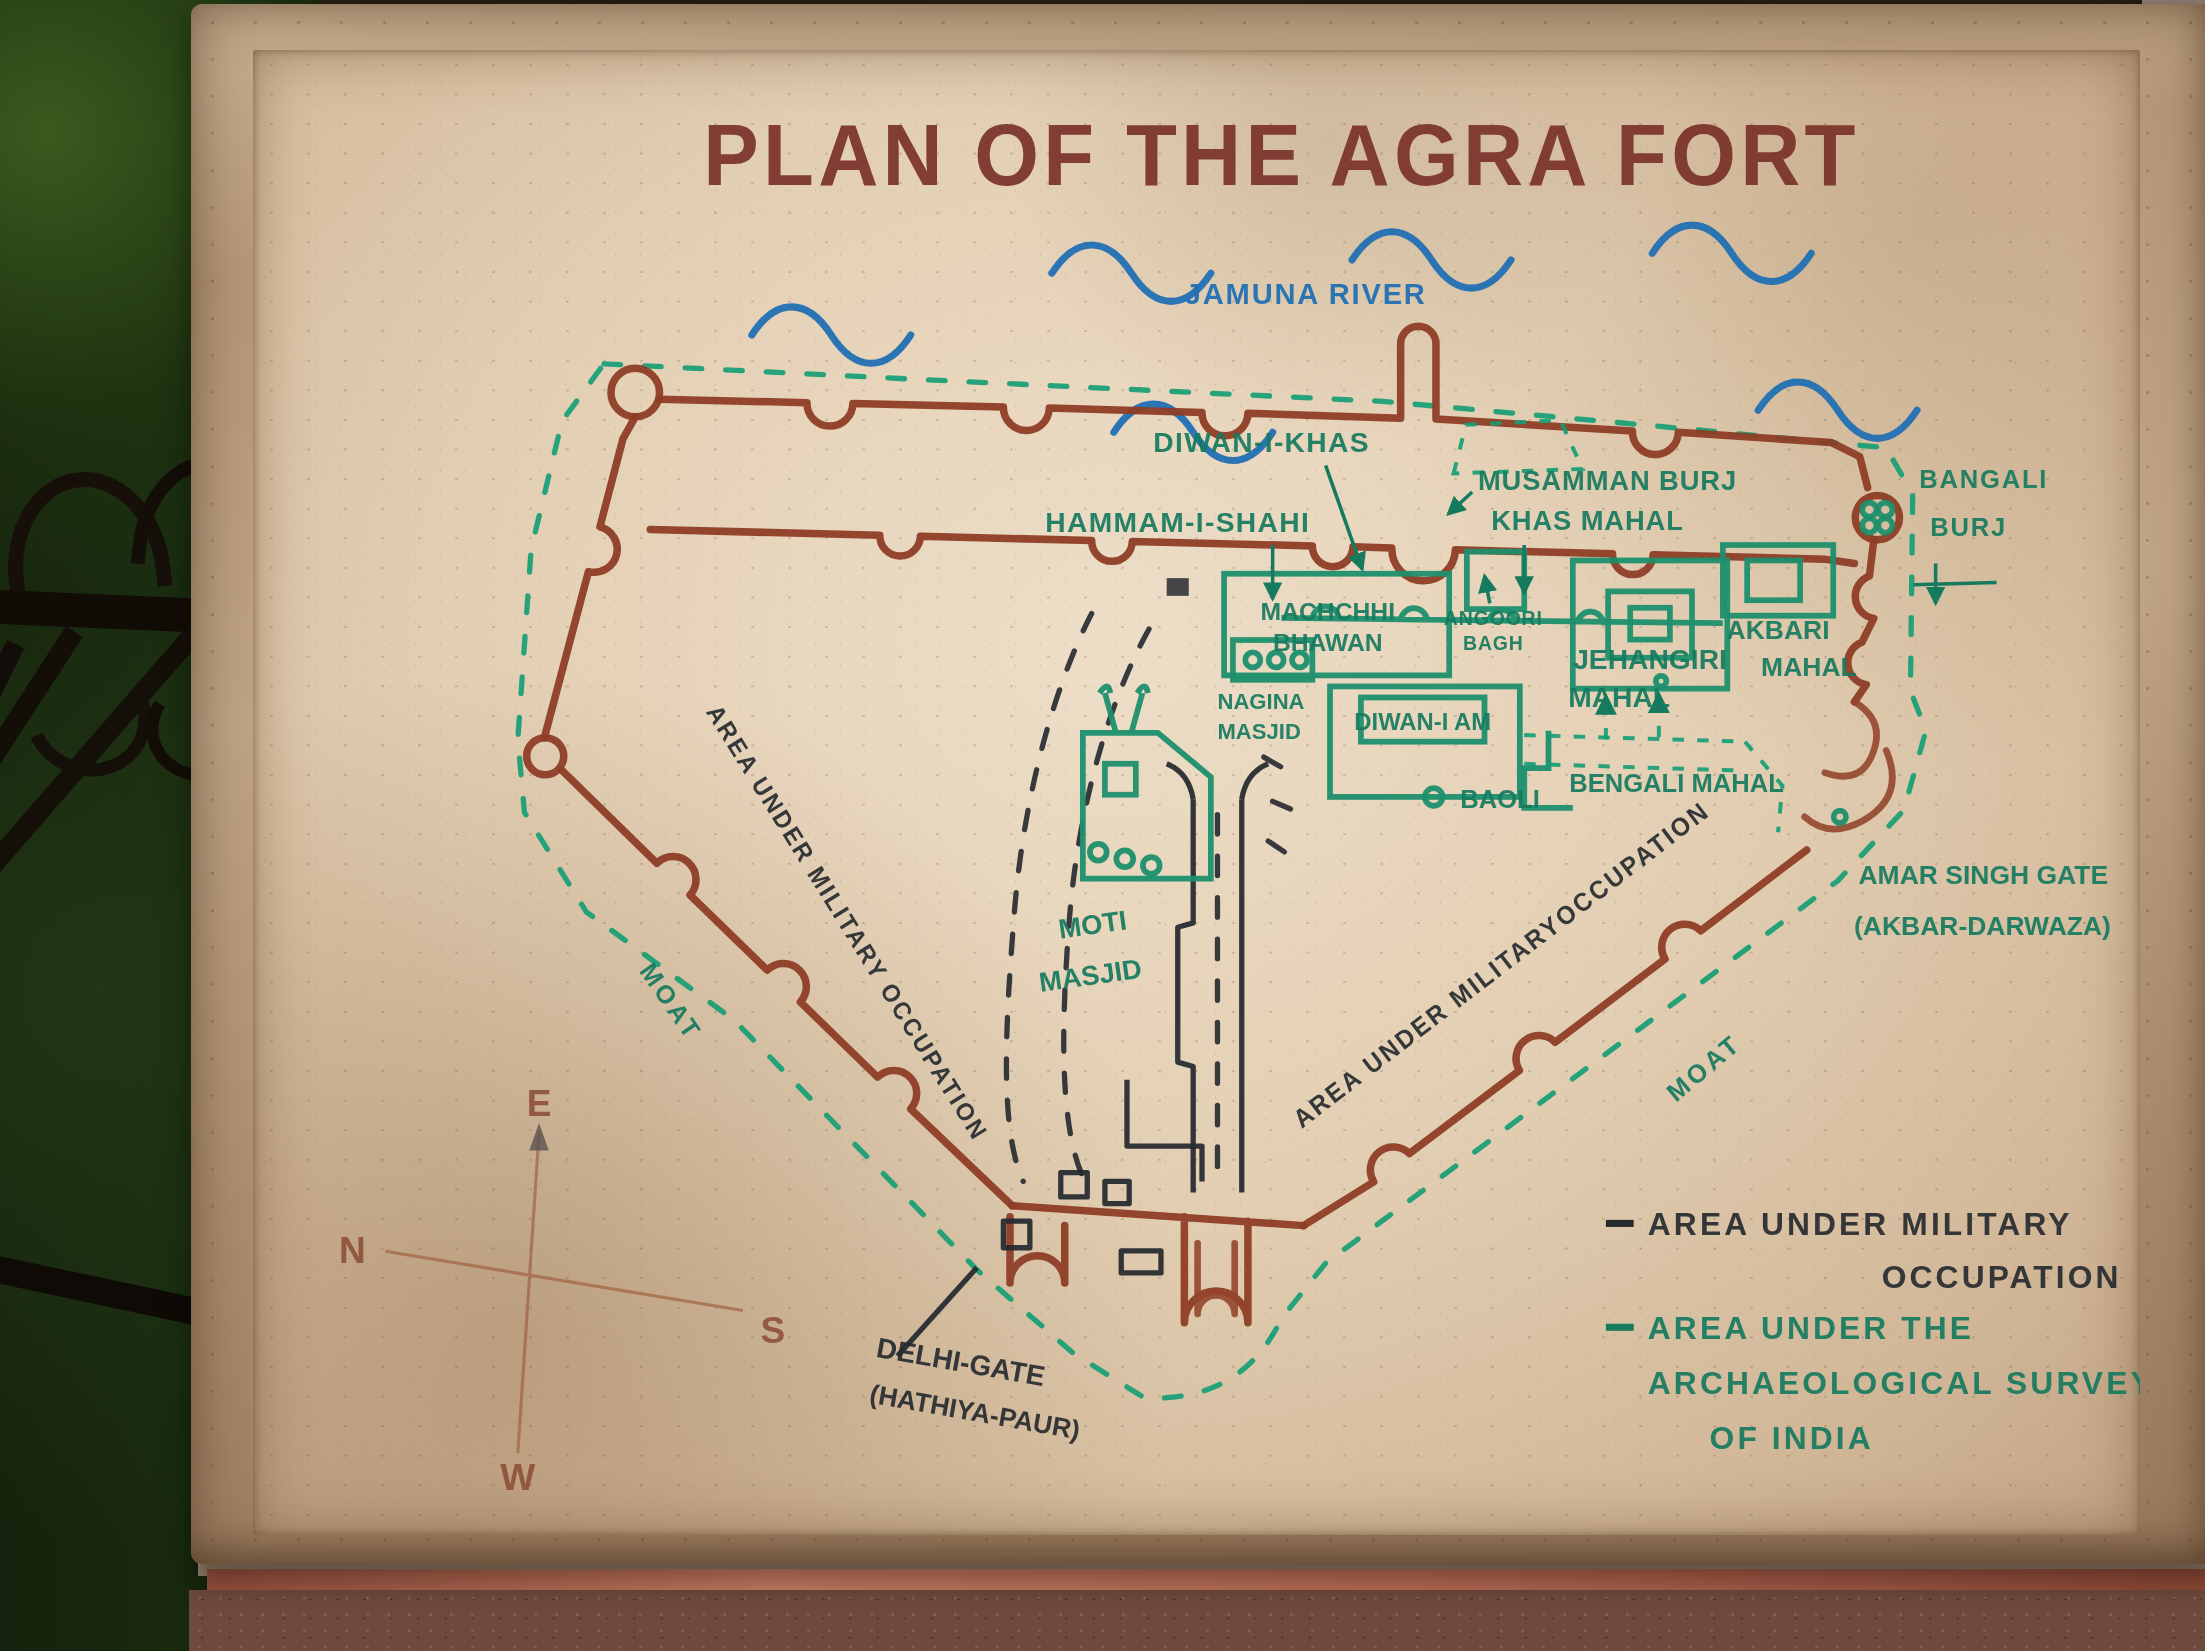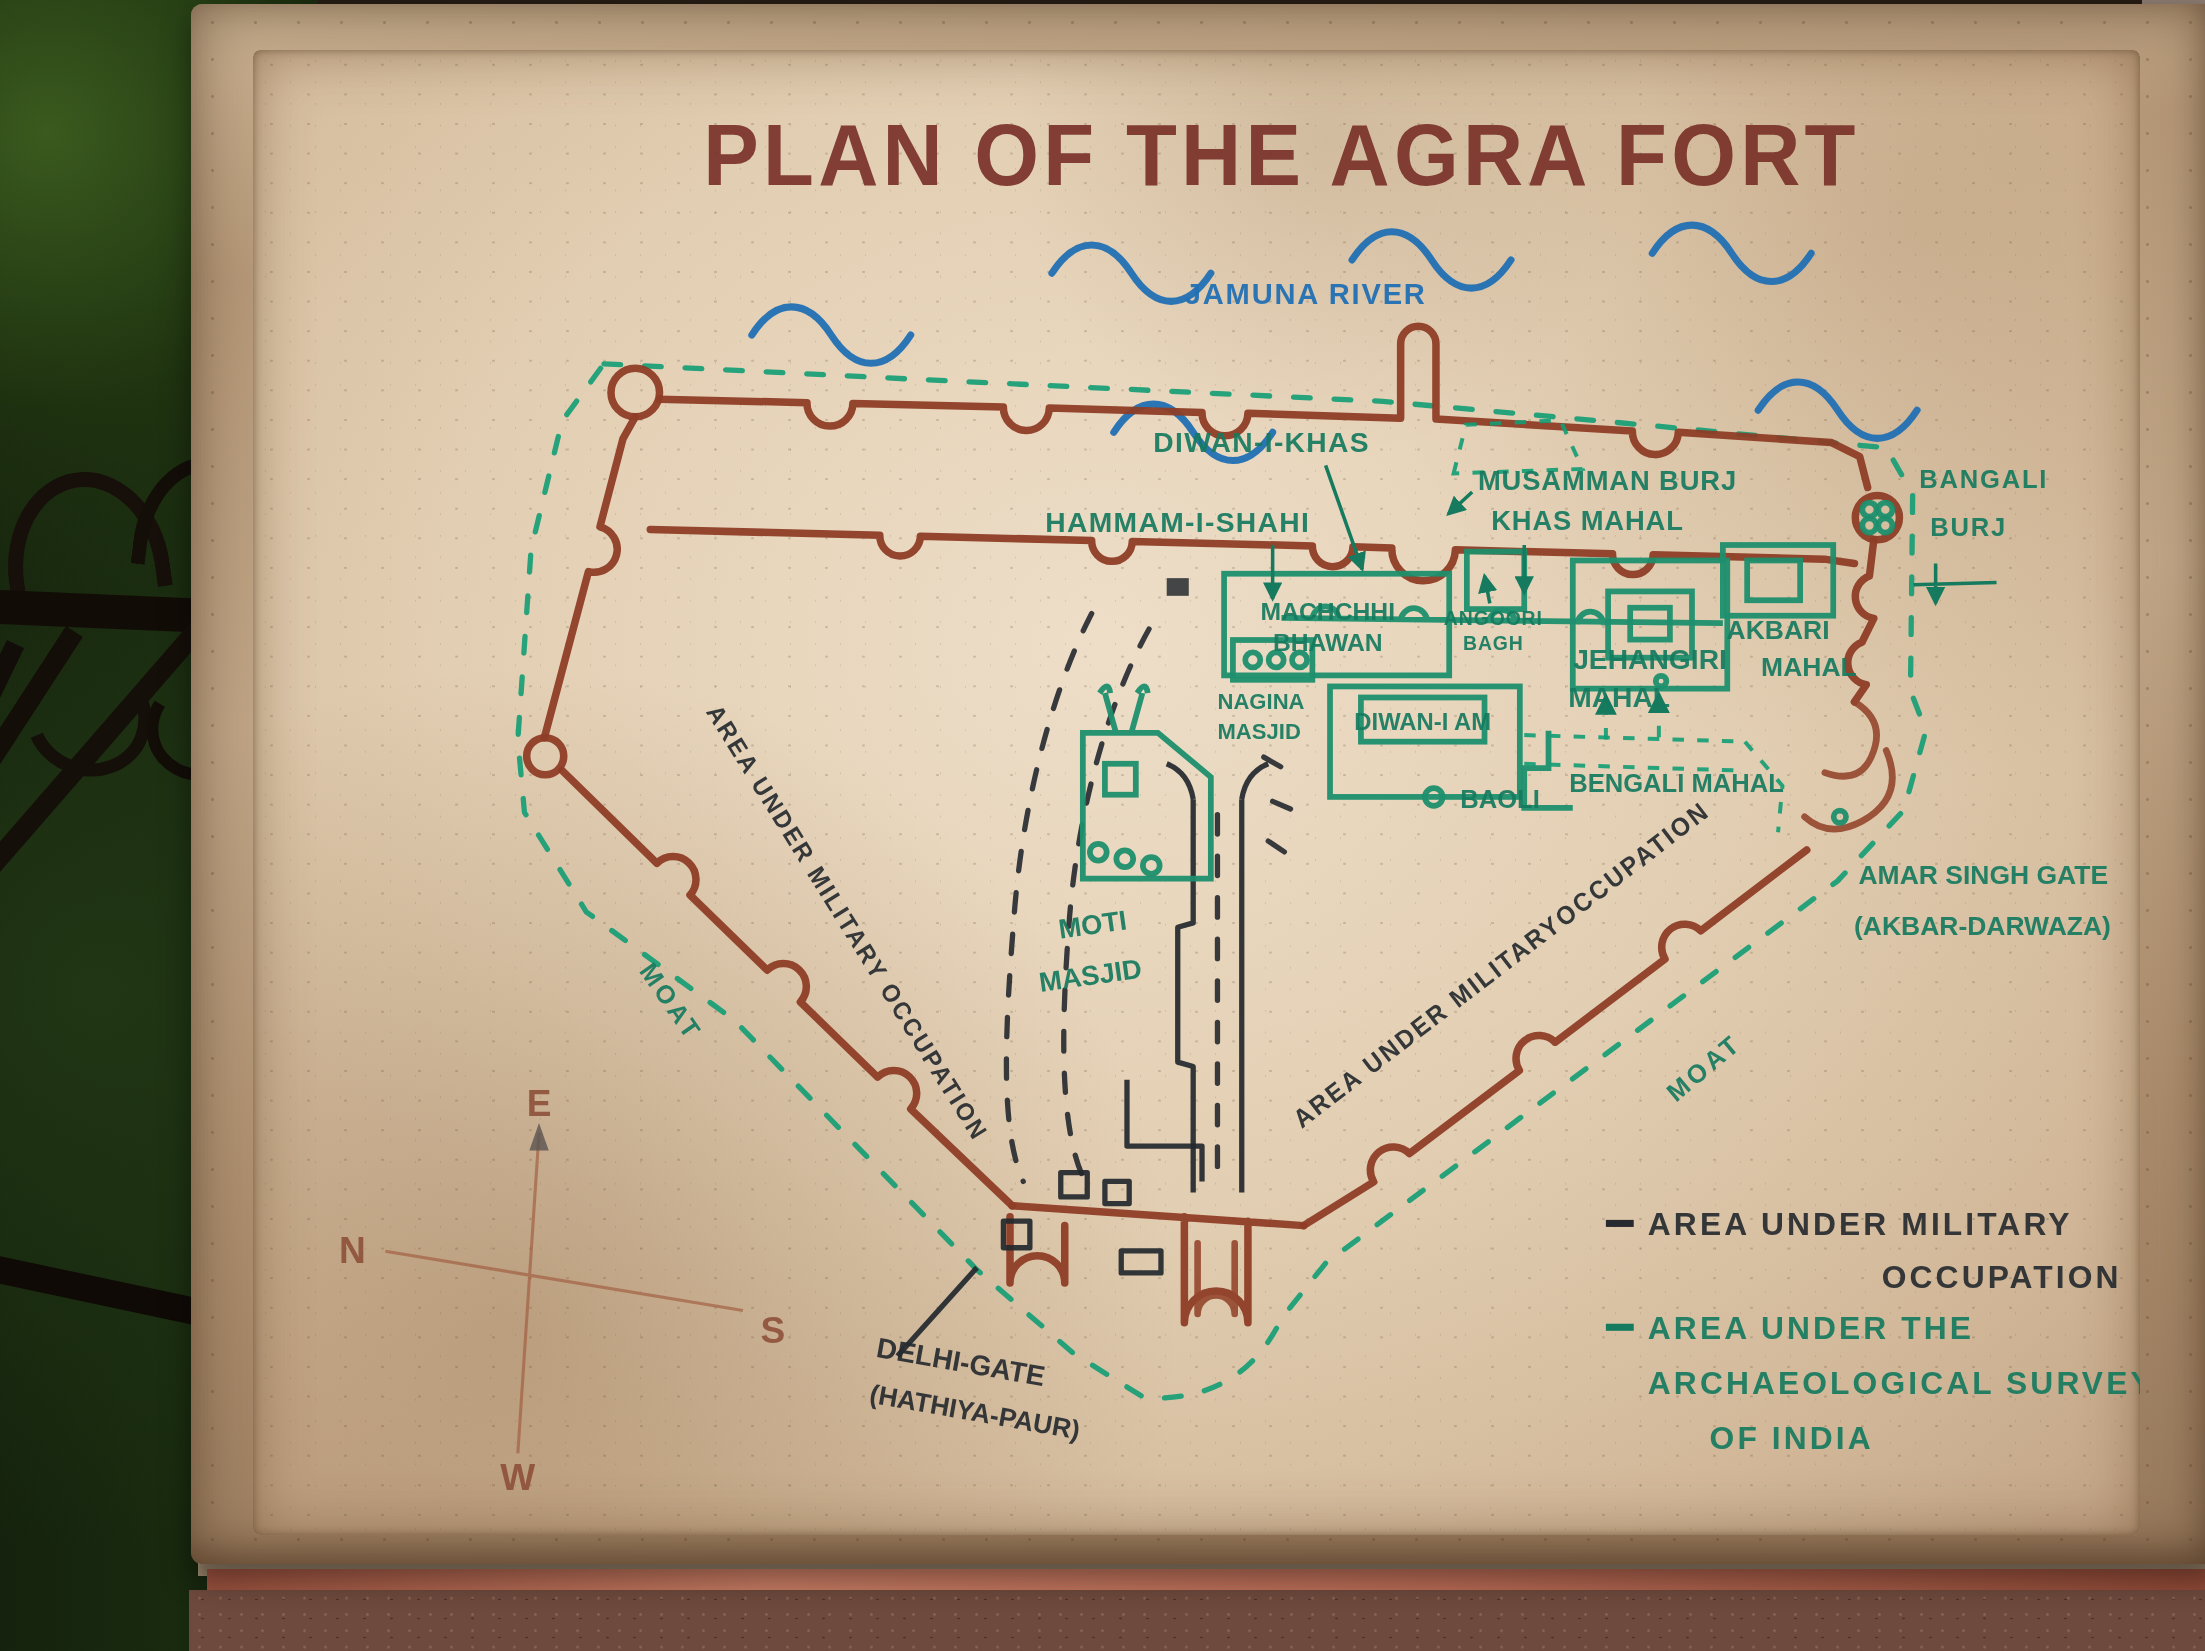--- a/index.html
+++ b/index.html
@@ -29,21 +29,21 @@
   .stripe{position:absolute;left:207px;top:1569px;width:2002px;height:25px;
     background:linear-gradient(90deg,#98503d,#c87c63 28%,#b96b55 62%,#8f4936);}
   .base{position:absolute;left:189px;top:1590px;width:2051px;height:62px;background-color:#6e493d;
     background-image:radial-gradient(rgba(232,192,162,.20) 1.3px,transparent 1.8px),radial-gradient(rgba(25,12,8,.4) 1.1px,transparent 1.5px);
     background-size:21px 16.3px,27px 19px;}
   .sign-frame{position:absolute;left:191px;top:3.5px;width:2029px;height:1560px;border-radius:11.5px;
     background-image:radial-gradient(rgba(90,60,30,.28) 1.3px,transparent 1.9px),
       linear-gradient(175deg,#c9b191 0%,#b59878 16%,#c0a586 42%,#ab8d6d 72%,#97795c 100%);
     background-size:43px 37px,auto;
     box-shadow:inset 0 0 66px rgba(70,45,25,.55),inset -12.3px -9.7px 31px rgba(55,32,18,.4),0 15px 31px rgba(0,0,0,.4);}
-  .marble{position:absolute;left:62px;top:46px;width:1887px;height:1485px;border-radius:7px;overflow:hidden;
+  .marble{position:absolute;left:62px;top:46px;width:1887px;height:1485px;border-radius:2px;overflow:hidden;
     background-image:
       radial-gradient(rgba(70,45,25,.20) 1.1px,transparent 1.5px),
       radial-gradient(rgba(90,60,35,.14) 0.8px,transparent 1.1px),
       radial-gradient(circle at 14% 86%,rgba(120,82,46,.30),transparent 32%),
       radial-gradient(circle at 88% 12%,rgba(140,100,60,.20),transparent 26%),
       radial-gradient(circle at 57% 6%,rgba(120,85,50,.16),transparent 18%),
       radial-gradient(ellipse at 45% 40%,#eedec8 0%,#e2ceb2 45%,#d2b899 78%,#c1a385 100%);
     background-size:37px 29.6px,25px 21.6px,auto,auto,auto,auto;
     box-shadow:inset 0 0 57px rgba(95,62,32,.45),inset 0 0 8.8px rgba(60,40,20,.5);}
   svg{position:absolute;inset:0;}

